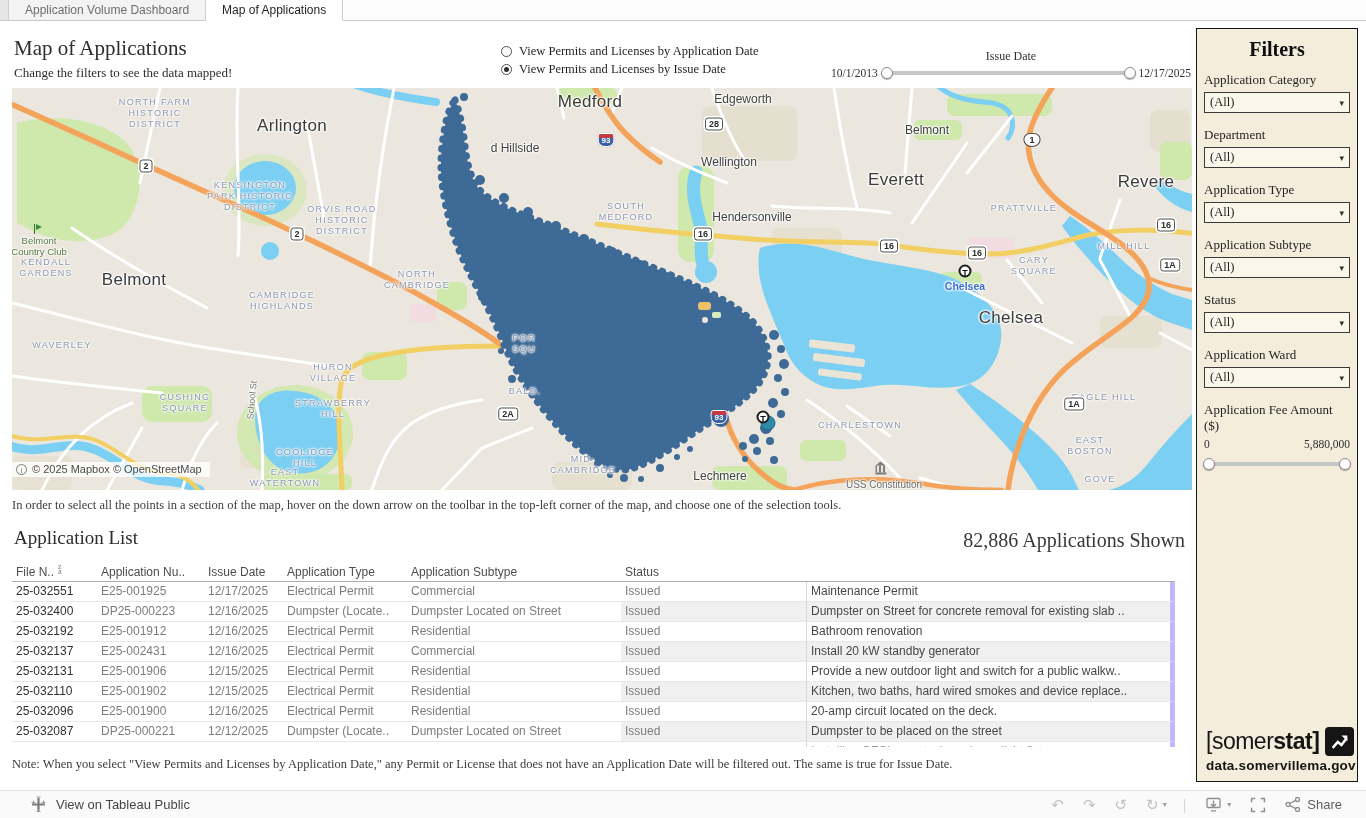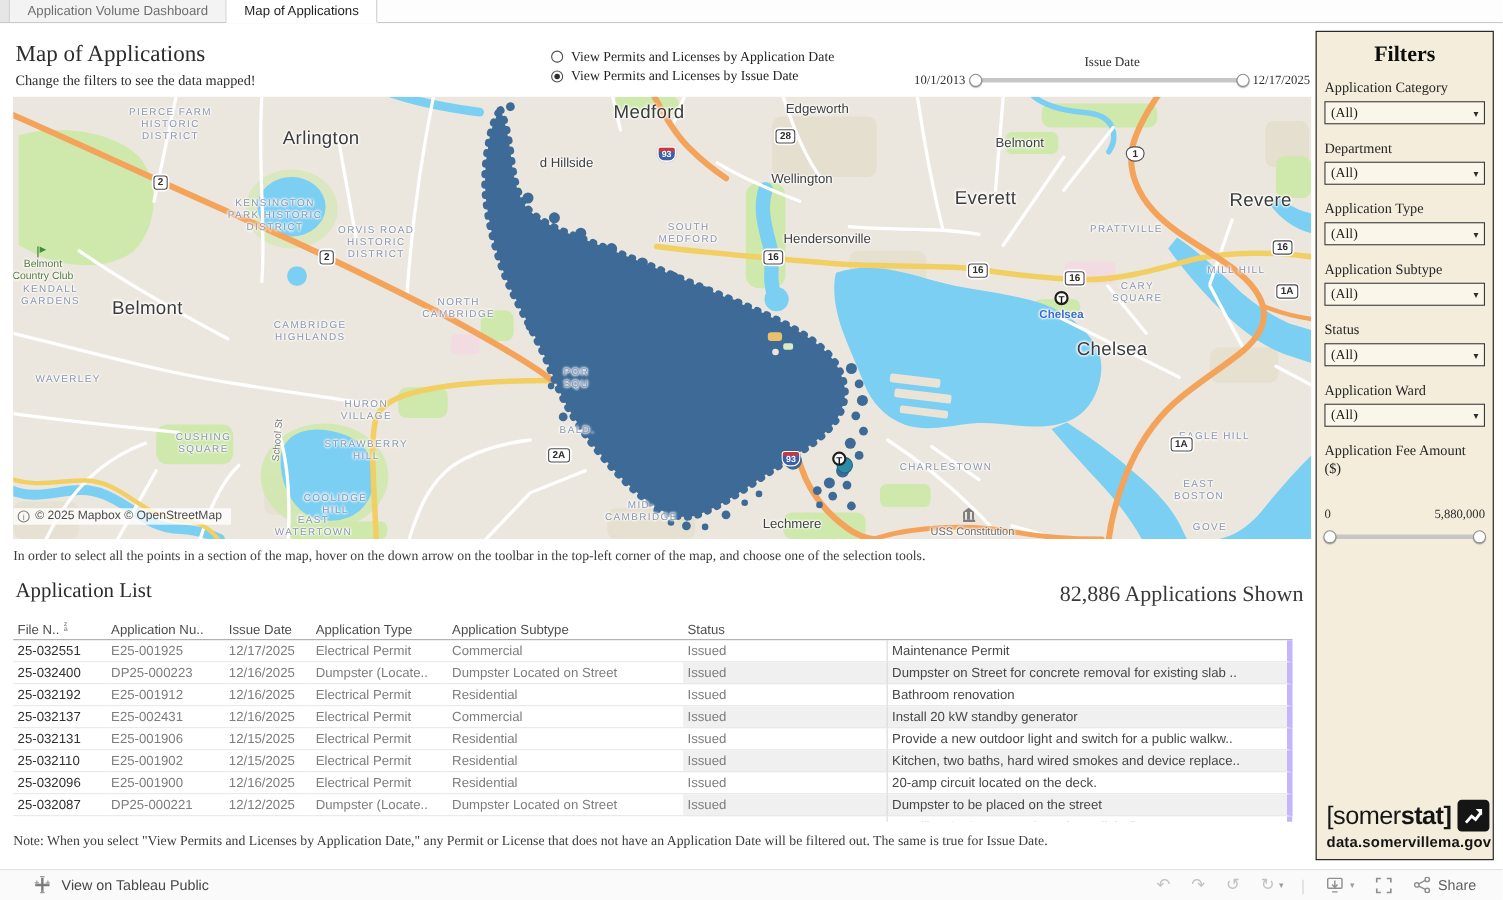--- a/index.html
+++ b/index.html
@@ -78,21 +78,21 @@
   .note{position:absolute;left:12px;top:757px;font:12.5px "Liberation Serif",serif;color:#3c3c3c}
 
   
   .filters{position:absolute;left:1196px;top:28px;width:162px;height:754px;background:var(--panel_bg,#f4eddc);border:1px solid #161616;box-sizing:border-box;padding:6px 7px}
   .f-title{text-align:center;font:700 20px "Liberation Serif",serif;color:#0d0d0d;margin:3px 0 11px}
   .fgroup{margin-bottom:14px}
   .flabel{font:13px "Liberation Serif",serif;color:#242424;margin-bottom:4px}
   .dropdown{height:19px;background:#fbf6ea;border:1px solid #3a3a3a;display:flex;align-items:center;padding:0 5px;cursor:pointer}
   .ddval{font:12.5px "Liberation Serif",serif;color:#1d1d1d}
   .dd-caret{margin-left:auto;font-size:9px;color:#2e2e2e}
-  .fee-label{font:13px "Liberation Serif",serif;color:#242424;margin:4px 0 28px}
+  .fee-label{font:13px "Liberation Serif",serif;color:#242424;margin:4px 0 4px}
   .fee-minmax{display:flex;justify-content:space-between;font:11.5px "Liberation Serif",serif;color:#2e2e2e;margin-bottom:12px}
   .fee-track{height:4px;background:#c6c6c6;border-radius:2px;position:relative;margin:0 5px}
   .branding{position:absolute;left:9px;right:9px;bottom:8px}
   .wordmark{display:flex;align-items:center;color:#151515}
   .wm-text{font-size:23px;letter-spacing:-.5px}
   .wm-text b{font-weight:700}
   .wm-box{width:29px;height:29px;background:#151515;border-radius:4px;margin-left:6px;flex:none;display:flex;align-items:center;justify-content:center}
   .site{font-weight:700;font-size:13.5px;color:#151515;margin-top:2px;letter-spacing:.2px}
 
   
@@ -304,21 +304,21 @@
         <div class="ml ml-city" style="left: 122px; top: 192px;">Belmont</div>
         <div class="ml ml-city" style="left: 884px; top: 92px;">Everett</div>
         <div class="ml ml-city" style="left: 1134px; top: 94px;">Revere</div>
         <div class="ml ml-city" style="left: 999px; top: 230px;">Chelsea</div>
         <div class="ml ml-town" style="left: 731px; top: 11px;">Edgeworth</div>
         <div class="ml ml-town" style="left: 915px; top: 42px;">Belmont</div>
         <div class="ml ml-town" style="left: 717px; top: 74px;">Wellington</div>
         <div class="ml ml-town" style="left: 740px; top: 129px;">Hendersonville</div>
         <div class="ml ml-town" style="left: 503px; top: 60px;">d Hillside</div>
         <div class="ml ml-town" style="left: 708px; top: 388px;">Lechmere</div>
-        <div class="ml ml-district" style="left: 143px; top: 25px;">PIERCE FARM
+        <div class="ml ml-district" style="left: 143px; top: 25px;">NORTH FARM
 HISTORIC
 DISTRICT</div>
         <div class="ml ml-district" style="left: 238px; top: 108px;">KENSINGTON
 PARK HISTORIC
 DISTRICT</div>
         <div class="ml ml-district" style="left: 330px; top: 132px;">ORVIS ROAD
 HISTORIC
 DISTRICT</div>
         <div class="ml ml-district" style="left: 34px; top: 180px;">KENDALL
 GARDENS</div>

